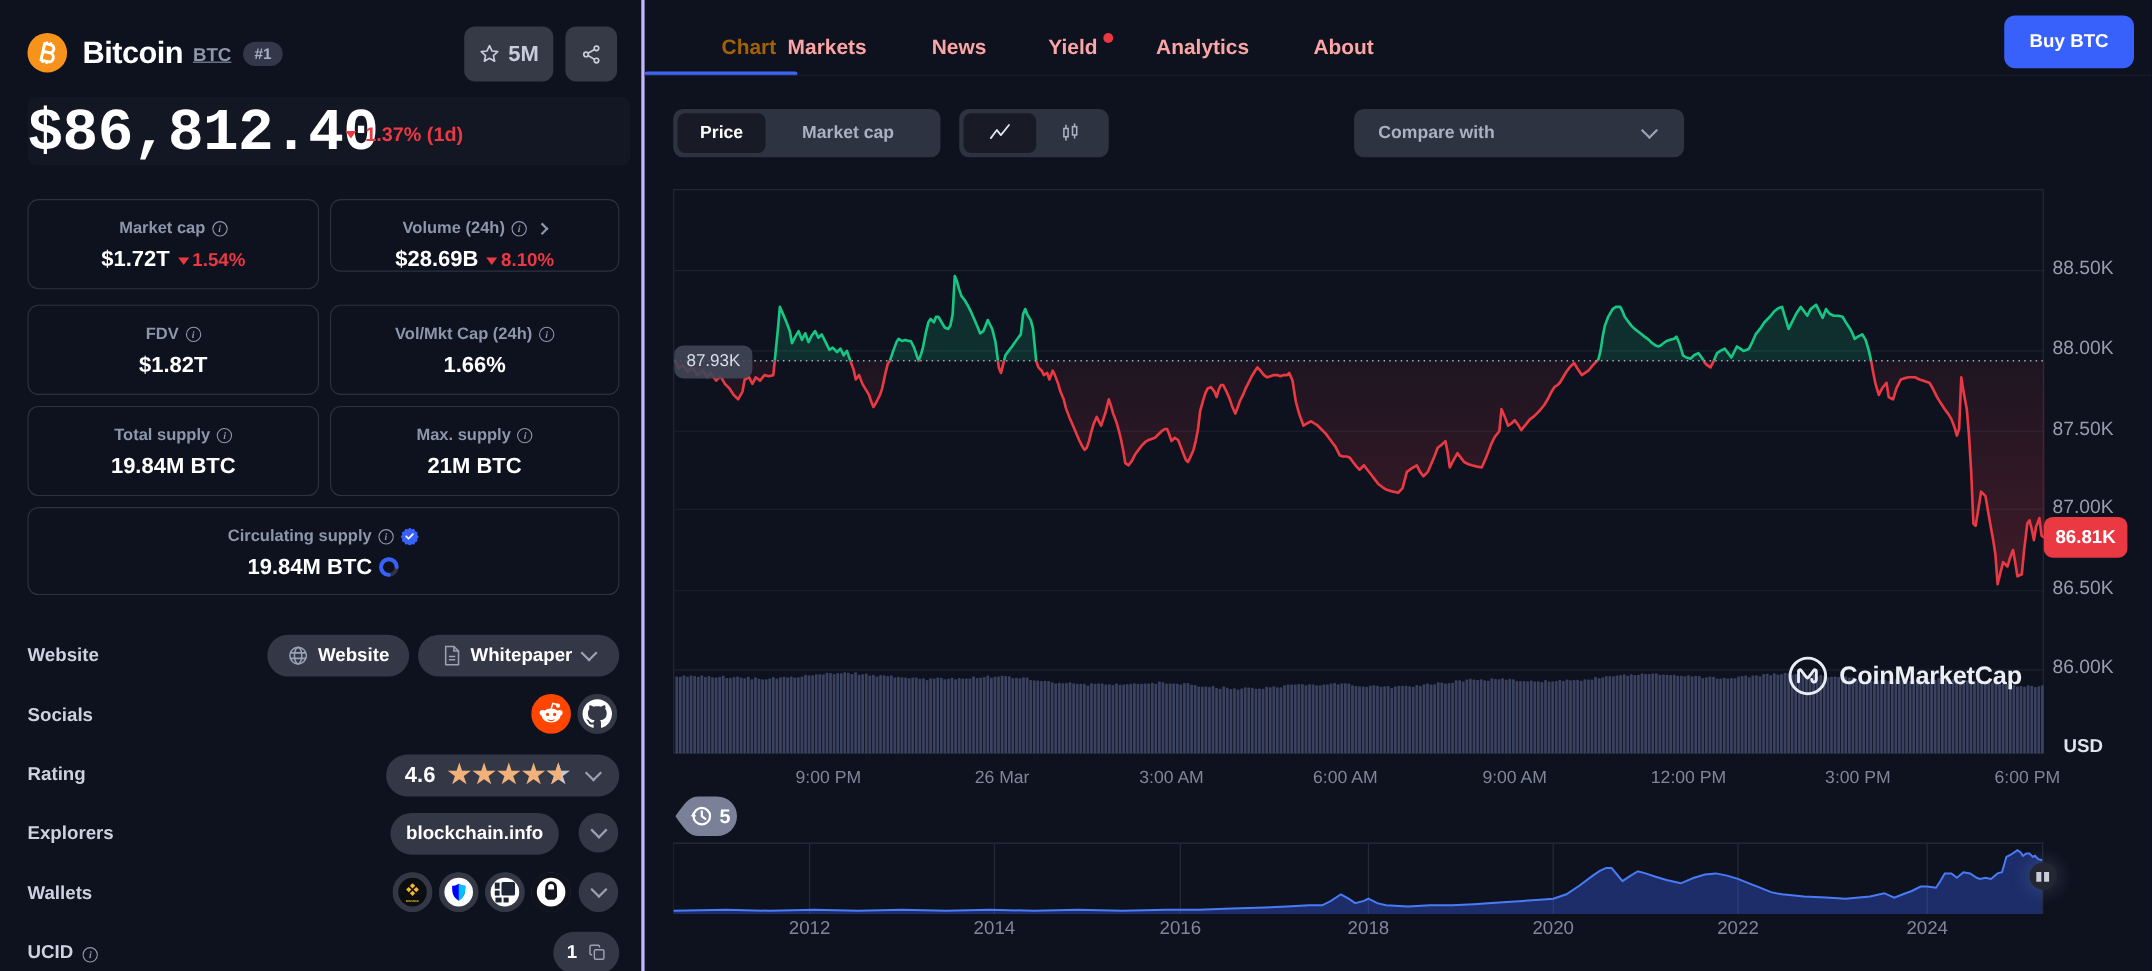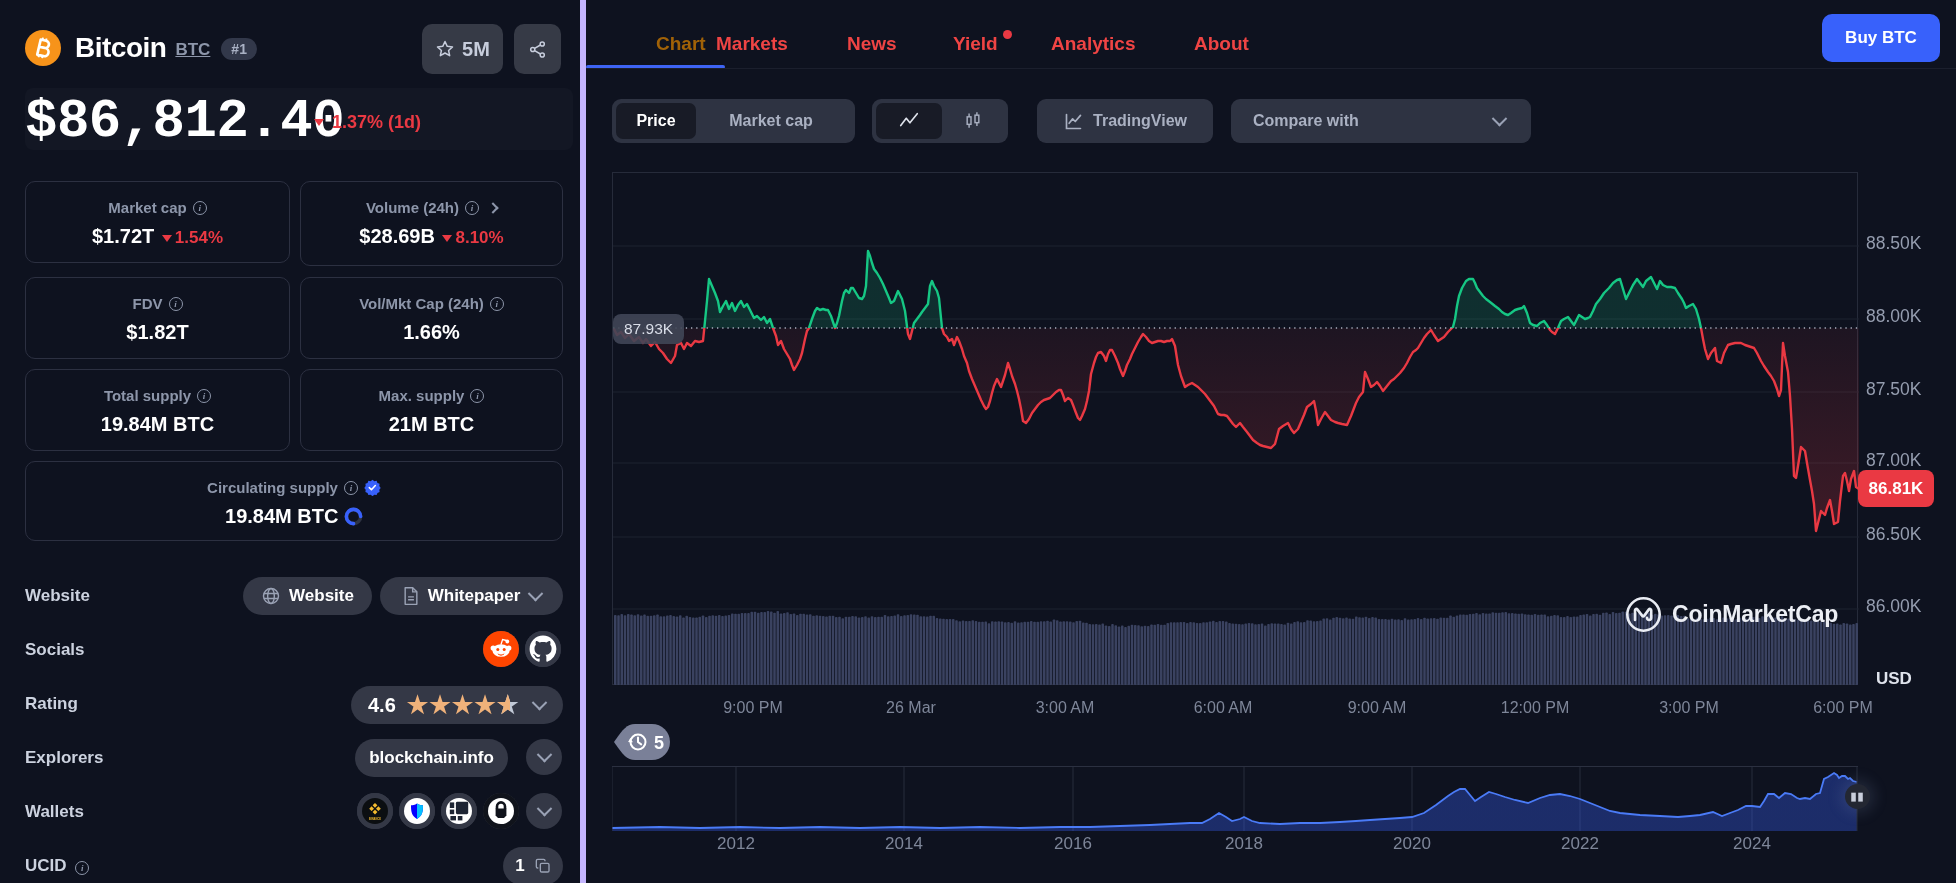--- a/index.html
+++ b/index.html
@@ -1,20 +1,20 @@
 <!DOCTYPE html>
 <html><head><meta charset="utf-8">
 <style>
 *{margin:0;padding:0;box-sizing:border-box;}
 html,body{width:1956px;height:883px;background:#0d1120;font-family:"Liberation Sans",sans-serif;overflow:hidden;color:#fff;}
 .abs{position:absolute;}
 #page{position:relative;width:1956px;height:883px;background:#0e121f;}
 
 
-#side{position:absolute;left:0;top:0;width:586px;height:883px;border-right:6px solid #c4b5fd;}
+#side{position:absolute;left:0;top:0;width:586px;height:883px;border-right:3px solid #c4b5fd;}
 .coinrow{position:absolute;left:25px;top:30px;display:flex;align-items:center;}
 .btclogo{width:36px;height:36px;border-radius:50%;background:#f7931a;display:flex;align-items:center;justify-content:center;}
 .coinname{font-size:28px;font-weight:bold;color:#fff;margin-left:14px;letter-spacing:-0.5px;}
 .coinsym{font-size:17px;font-weight:bold;color:#8d96aa;margin-left:9px;margin-top:3px;text-decoration:underline;}
 .rankpill{background:#32384a;color:#a9b1c4;font-size:14px;font-weight:bold;border-radius:11px;padding:3px 10px;margin-left:11px;margin-top:2px;}
 .hdrbtn{position:absolute;top:24px;height:50px;background:#363a46;border-radius:10px;display:flex;align-items:center;justify-content:center;color:#c7cddc;font-weight:bold;font-size:20px;}
 .pricehl{position:absolute;left:25px;top:88px;width:548px;height:62px;background:rgba(255,255,255,0.025);border-radius:8px;}
 .price{position:absolute;left:25px;top:95px;font-size:54px;font-weight:bold;letter-spacing:-0.5px;color:#fff;line-height:1;font-family:Liberation Mono, monospace;}
 .pricechg{position:absolute;left:312px;top:112px;font-size:18px;font-weight:bold;color:#ea3943;}
 .card{position:absolute;border:1px solid #2c3041;border-radius:10px;text-align:center;}
@@ -22,21 +22,21 @@
 .cardv{font-size:20px;font-weight:bold;color:#fff;margin-top:9px;}
 .red{color:#ea3943;}
 .dn{display:inline-block;width:0;height:0;border-left:5px solid transparent;border-right:5px solid transparent;border-top:7px solid #ea3943;margin:0 3px 1px 2px;vertical-align:middle;}
 .ic{display:inline-block;width:14px;height:14px;border:1.3px solid #8d96aa;border-radius:50%;color:#8d96aa;font-size:9px;line-height:12px;text-align:center;font-weight:bold;font-family:"Liberation Serif",serif;font-style:italic;}
 .lblrow{position:absolute;left:25px;font-size:17px;font-weight:bold;color:#ccd2df;}
 .pill{position:absolute;background:#343846;border-radius:19px;height:38px;display:flex;align-items:center;justify-content:center;color:#fff;font-weight:bold;font-size:17px;gap:8px;}
 .circ{position:absolute;width:36px;height:36px;border-radius:50%;background:#343846;display:flex;align-items:center;justify-content:center;}
 .chev{width:11px;height:11px;border-right:2.4px solid #9aa2b5;border-bottom:2.4px solid #9aa2b5;transform:rotate(45deg) translate(-2px,-2px);}
 
 
-.tab{position:absolute;top:33px;font-size:19px;font-weight:bold;color:#ef4444;}
+.tab{position:absolute;top:33px;font-size:19px;font-weight:bold;color:#fca5a5;}
 #buybtc{position:absolute;left:1822px;top:14px;width:118px;height:48px;background:#3861fb;border-radius:10px;color:#fff;font-size:17px;font-weight:bold;display:flex;align-items:center;justify-content:center;}
 .seg{position:absolute;top:99px;height:44px;background:#2e3342;border-radius:9px;display:flex;align-items:center;}
 .segin{height:36px;border-radius:7px;display:flex;align-items:center;justify-content:center;font-size:16px;font-weight:bold;}
 .ctl{position:absolute;top:99px;height:44px;background:#2e3342;border-radius:9px;display:flex;align-items:center;justify-content:center;color:#aab1c2;font-weight:bold;font-size:16px;}
 
 #plot{position:absolute;left:612px;top:172px;width:1246px;height:513px;border:1px solid #262b3a;}
 .ylab{position:absolute;left:1866px;font-size:17.5px;color:#959daf;}
 .tlab{position:absolute;top:699px;width:120px;text-align:center;font-size:16px;color:#7e8699;}
 .yr{position:absolute;top:834px;width:120px;text-align:center;font-size:17px;color:#7e8699;}
 #usd{position:absolute;left:1876px;top:669px;font-size:17px;font-weight:bold;color:#dfe3ec;}
@@ -82,21 +82,21 @@
         </svg>
   </div>
   <div class="pricehl"></div>
   <div class="price">$86,812.40</div>
   <div class="pricechg"><span class="dn"></span> 1.37% (1d)</div>
 
   <div class="card" style="left:25px;top:181px;width:265px;height:82px;">
     <div class="cardt">Market cap <span class="ic">i</span></div>
     <div class="cardv">$1.72T <span class="red" style="font-size:17px;"><span class="dn"></span>1.54%</span></div>
   </div>
-  <div class="card" style="left:300px;top:181px;width:263px;height:85px;">
+  <div class="card" style="left:300px;top:181px;width:263px;height:66px;">
     <div class="cardt">Volume (24h) <span class="ic">i</span> <span style="display:inline-block;width:8px;height:8px;border-right:2px solid #8d96aa;border-top:2px solid #8d96aa;transform:rotate(45deg);margin-left:4px;"></span></div>
     <div class="cardv">$28.69B <span class="red" style="font-size:17px;"><span class="dn"></span>8.10%</span></div>
   </div>
   <div class="card" style="left:25px;top:277px;width:265px;height:82px;">
     <div class="cardt">FDV <span class="ic">i</span></div>
     <div class="cardv">$1.82T</div>
   </div>
   <div class="card" style="left:300px;top:277px;width:263px;height:82px;">
     <div class="cardt">Vol/Mkt Cap (24h) <span class="ic">i</span></div>
     <div class="cardv">1.66%</div>
@@ -261,27 +261,20 @@
         </svg>
       </div>
   <div class="segin" style="width:62px;">
         <svg width="20" height="20" viewBox="0 0 24 24" fill="none" stroke="#aab1c2" stroke-width="1.7">
           <rect x="5" y="7" width="4.6" height="9"></rect>
           <path d="M7.3 3v4M7.3 16v4"></path>
           <rect x="14.4" y="5" width="4.6" height="9"></rect>
           <path d="M16.7 1.5v3.5M16.7 14v4"></path>
         </svg>
       </div>
-</div>
-<div class="ctl" style="left:1037px;width:176px;gap:9px;">
-  <svg width="21" height="21" viewBox="0 0 24 24" fill="none" stroke="#aab1c2" stroke-width="1.9">
-        <path d="M4 4v16h16" stroke-linecap="round"></path>
-        <path d="M7 14l4-5 3 3 6-7" stroke-linecap="round" stroke-linejoin="round"></path>
-      </svg>
-  TradingView
 </div>
 <div class="ctl" style="left:1231px;width:300px;justify-content:flex-start;padding:0 22px;">Compare with
   <div class="chev" style="position:absolute;right:26px;top:17px;"></div>
 </div>
 
 <div id="plot">
 <svg width="1246" height="513" viewBox="0 0 1246 513">
   <defs>
     <clipPath id="cup">
             <rect x="0" y="0" width="1246" height="155.0"></rect>

